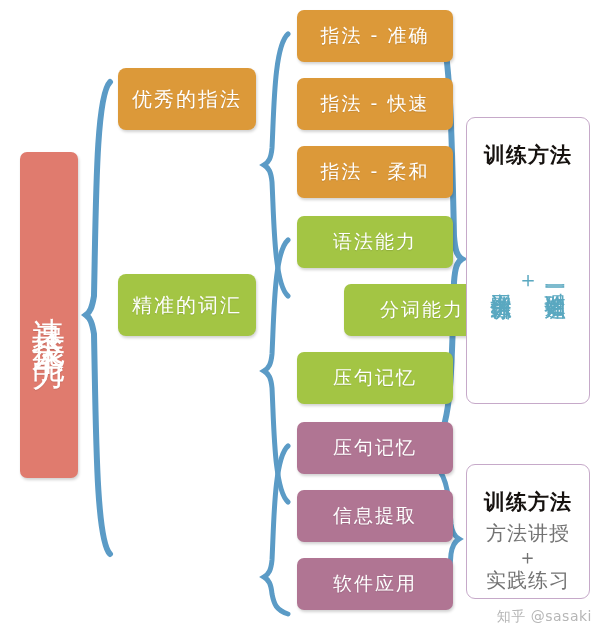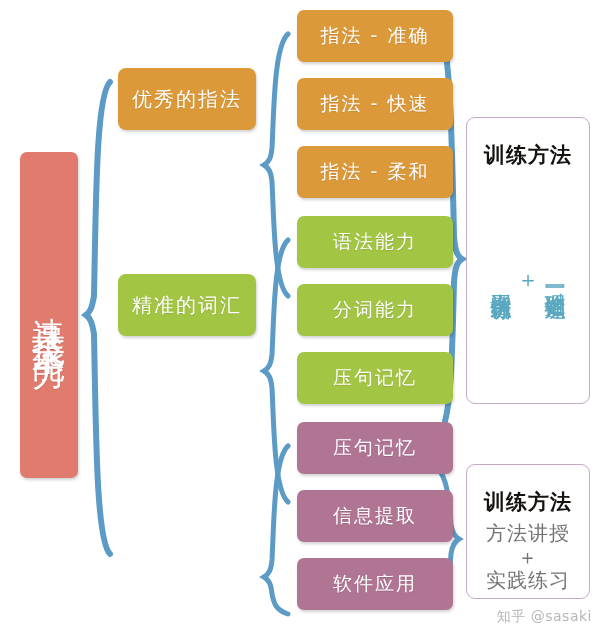--- a/index.html
+++ b/index.html
@@ -203,21 +203,21 @@
   <div class="l3-node c-orange" style="top:78px;">
     <span>指法 - 快速</span>
   </div>
   <div class="l3-node c-orange" style="top:146px;">
     <span>指法 - 柔和</span>
   </div>
 
   <div class="l3-node c-green" style="top:216px;">
     <span>语法能力</span>
   </div>
-  <div class="l3-node c-green" style="top:284px;">
+  <div class="l3-node c-green" style="top:284px;margin-left:47px;">
     <span>分词能力</span>
   </div>
   <div class="l3-node c-green" style="top:352px;">
     <span>压句记忆</span>
   </div>
 
   <div class="l3-node c-purple" style="top:422px;">
     <span>压句记忆</span>
   </div>
   <div class="l3-node c-purple" style="top:490px;">

